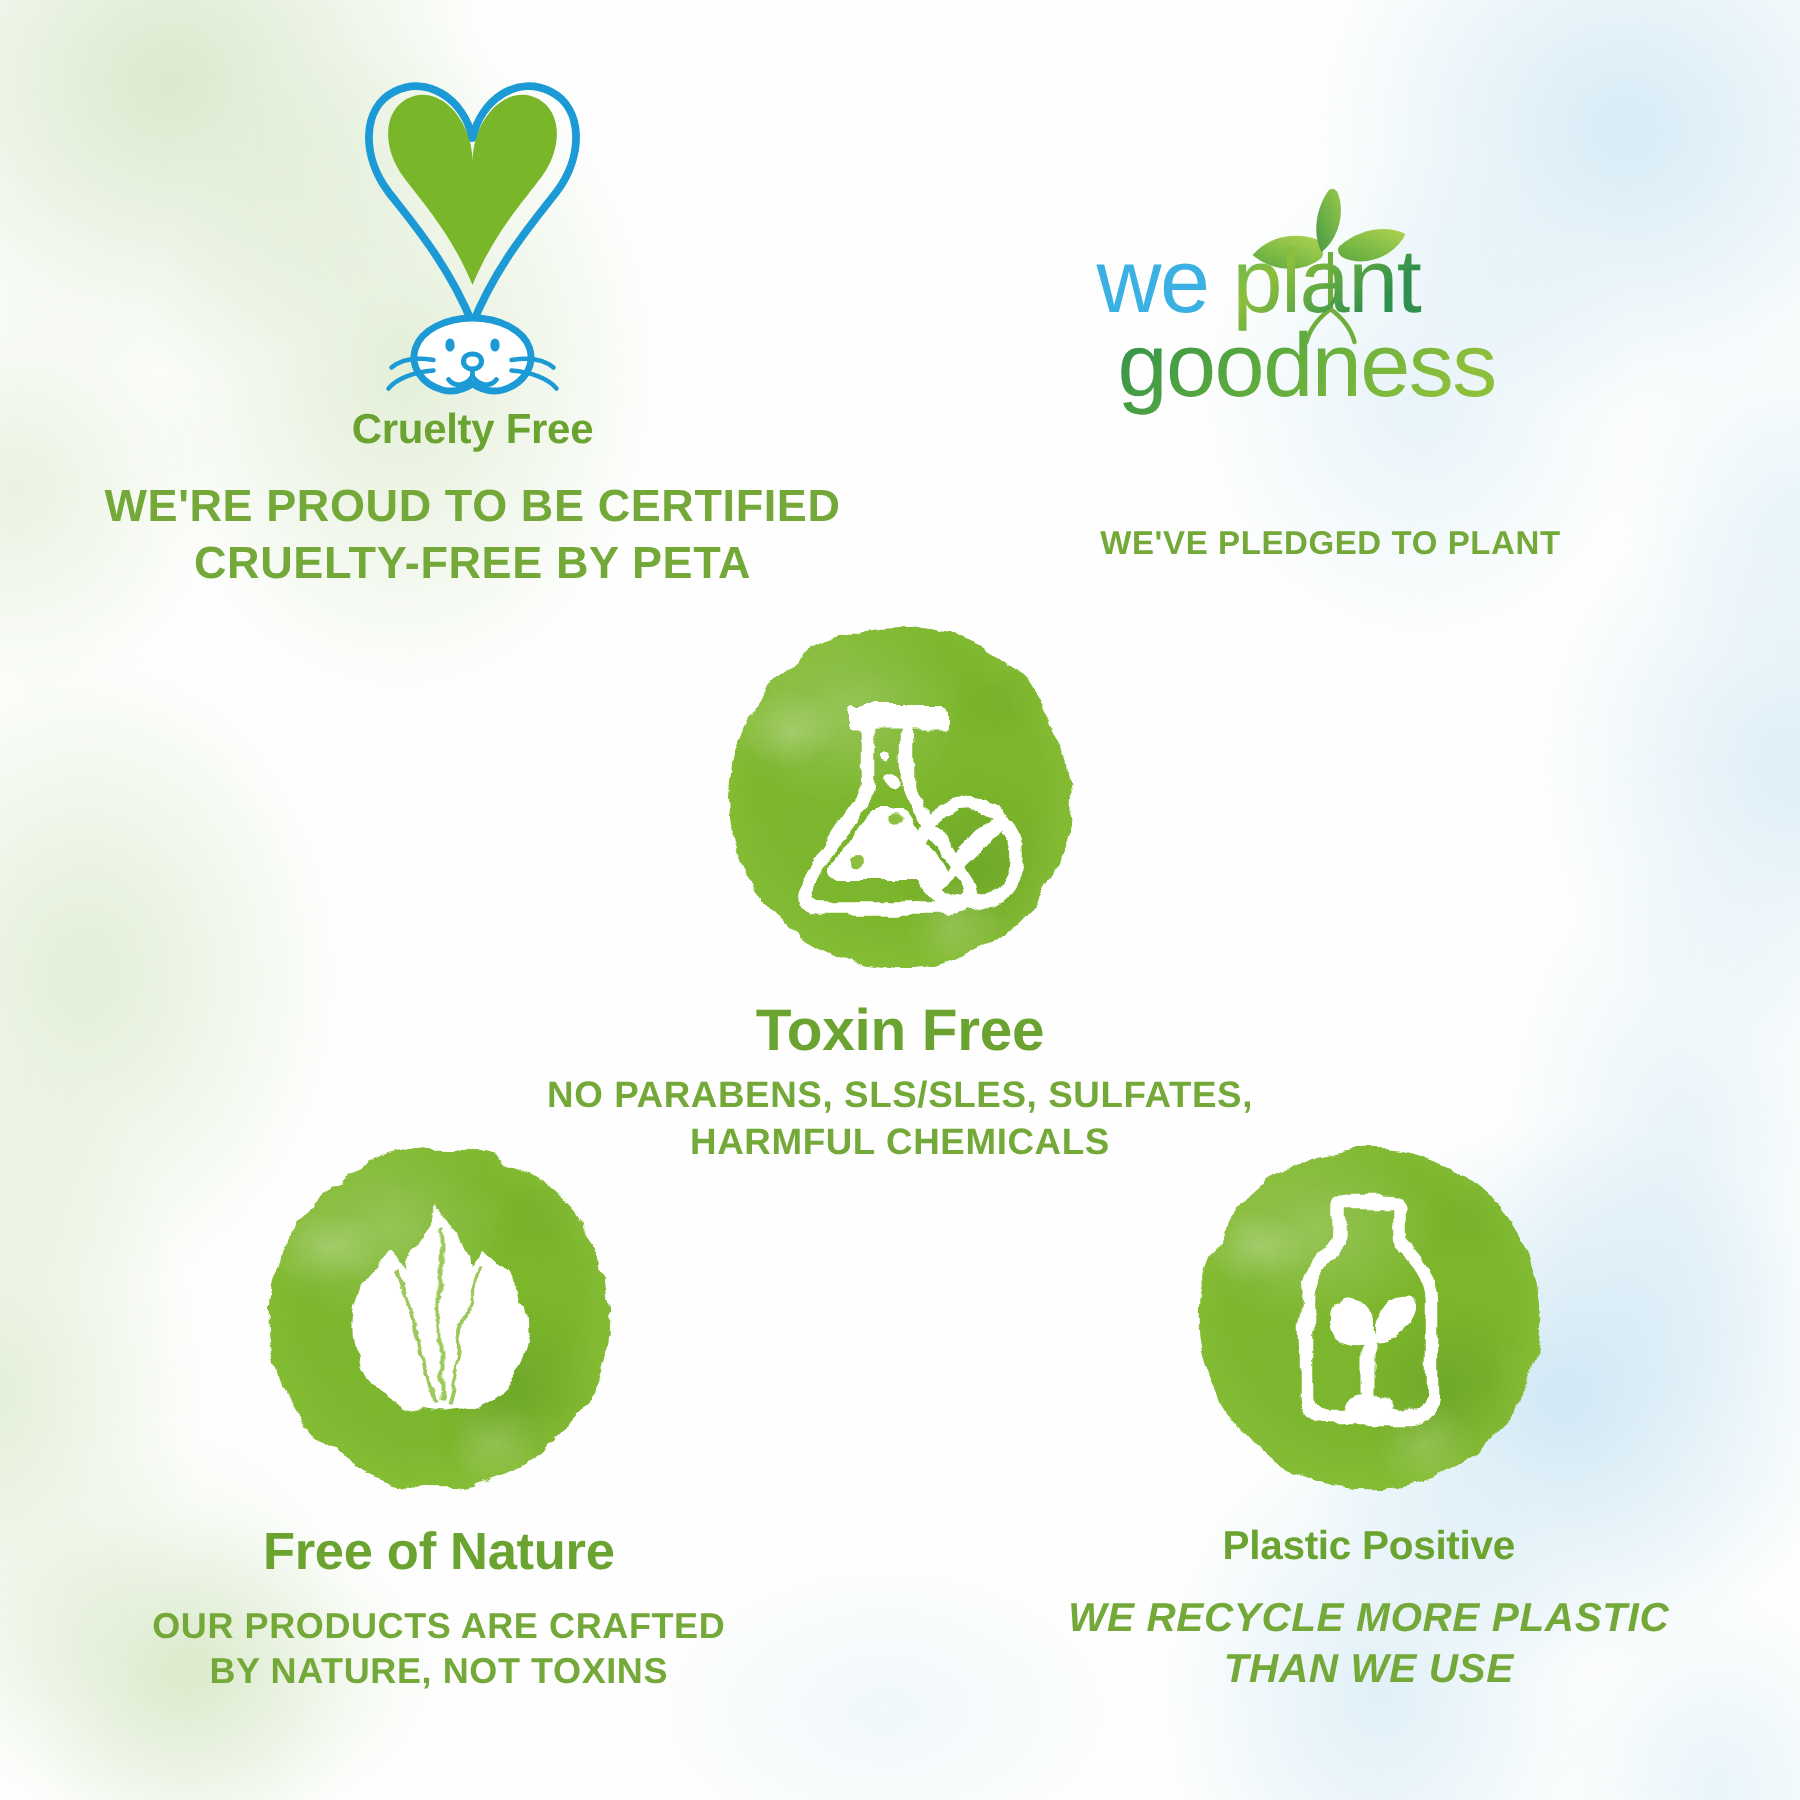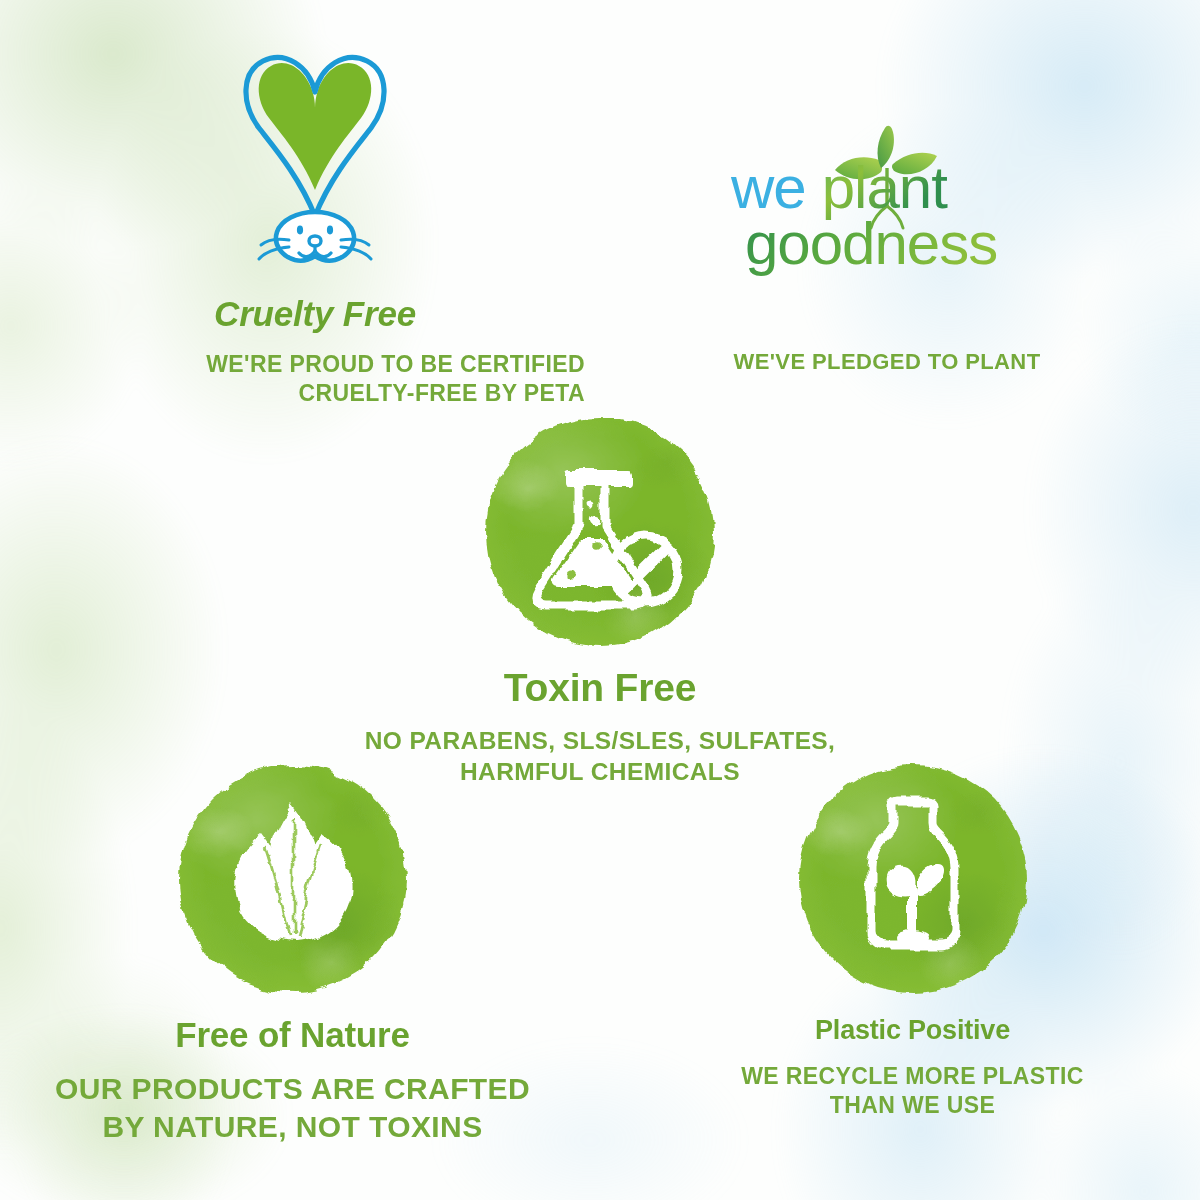--- a/index.html
+++ b/index.html
@@ -104,37 +104,37 @@
     background:
       radial-gradient(ellipse 22% 16% at 18% 30%, rgba(255,255,255,.22), rgba(255,255,255,0) 70%),
       radial-gradient(ellipse 18% 14% at 78% 22%, rgba(109,160,46,.22), rgba(109,160,46,0) 70%),
       radial-gradient(ellipse 20% 18% at 66% 86%, rgba(255,255,255,.18), rgba(255,255,255,0) 72%);
     pointer-events:none;
   }
   .disc > svg{position:absolute;left:0;top:0;}
 
   
   #badge-cruelty-free{left:45px;top:30px;width:540px;}
-  #badge-cruelty-free .title{font-size:35px;margin-top:26px;font-style:italic;}
-  #badge-cruelty-free .desc{font-size:23px;margin-top:19px;text-align:right;}
+  #badge-cruelty-free .title{font-size:28px;margin-top:2px;}
+  #badge-cruelty-free .desc{font-size:30px;margin-top:19px;}
 
   #badge-we-plant{right:48px;top:108px;width:530px;}
   #badge-we-plant .desc{font-size:22px;margin-top:65px;}
 
   #badge-toxin-free{left:335px;top:418px;width:530px;}
   #badge-toxin-free .title{font-size:39px;margin-top:22px;}
-  #badge-toxin-free .desc{font-size:24.5px;margin-top:19px;}
+  #badge-toxin-free .desc{font-size:24.5px;margin-top:9px;}
 
   #badge-best-of-nature{left:25px;top:765px;width:535px;}
   #badge-best-of-nature .title{font-size:35px;margin-top:24px;}
-  #badge-best-of-nature .desc{font-size:30px;margin-top:18px;}
+  #badge-best-of-nature .desc{font-size:24px;margin-top:18px;}
 
   #badge-plastic-positive{left:645px;top:765px;width:535px;}
   #badge-plastic-positive .title{font-size:27px;margin-top:24px;}
-  #badge-plastic-positive .desc{font-size:23px;margin-top:18px;}
+  #badge-plastic-positive .desc{font-size:27px;margin-top:18px;font-style:italic;}
 
   .disc-wrap{display:flex;justify-content:center;}
   .hide{position:absolute;width:0;height:0;overflow:hidden;}
 
   
   #we-plant-logo{display:block;margin:0 auto;}
 </style>
 </head>
 <body>
 

